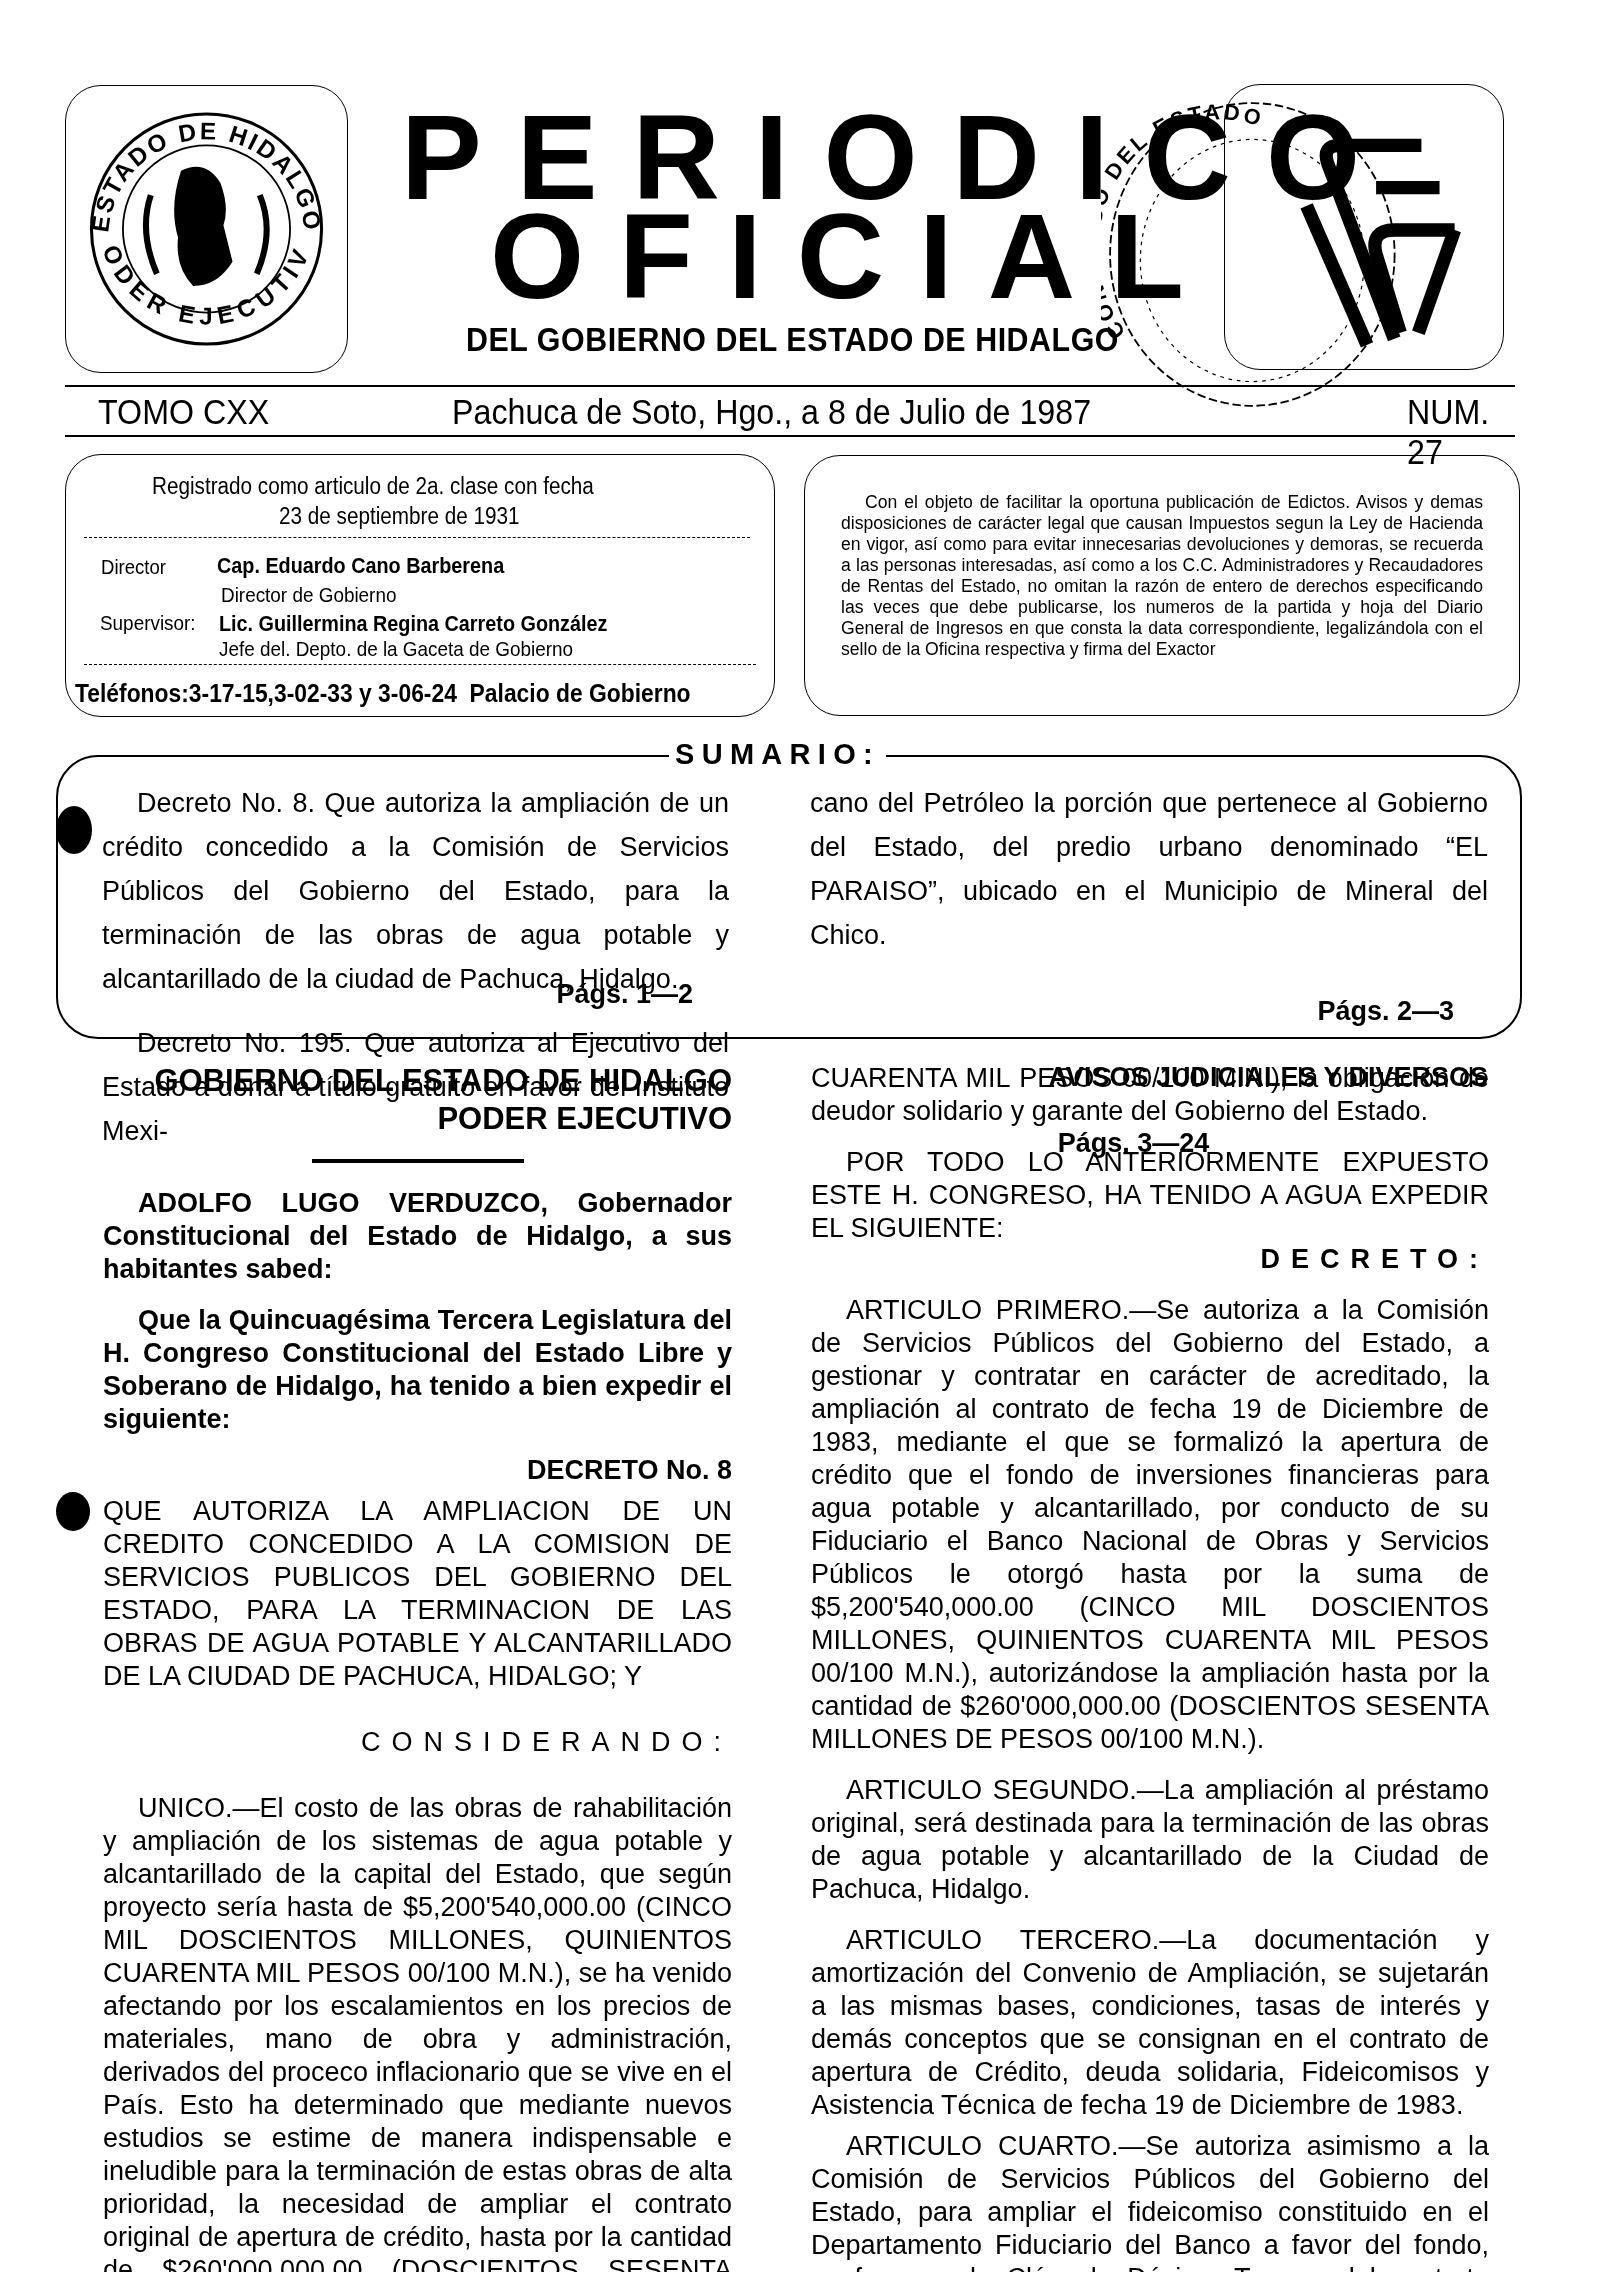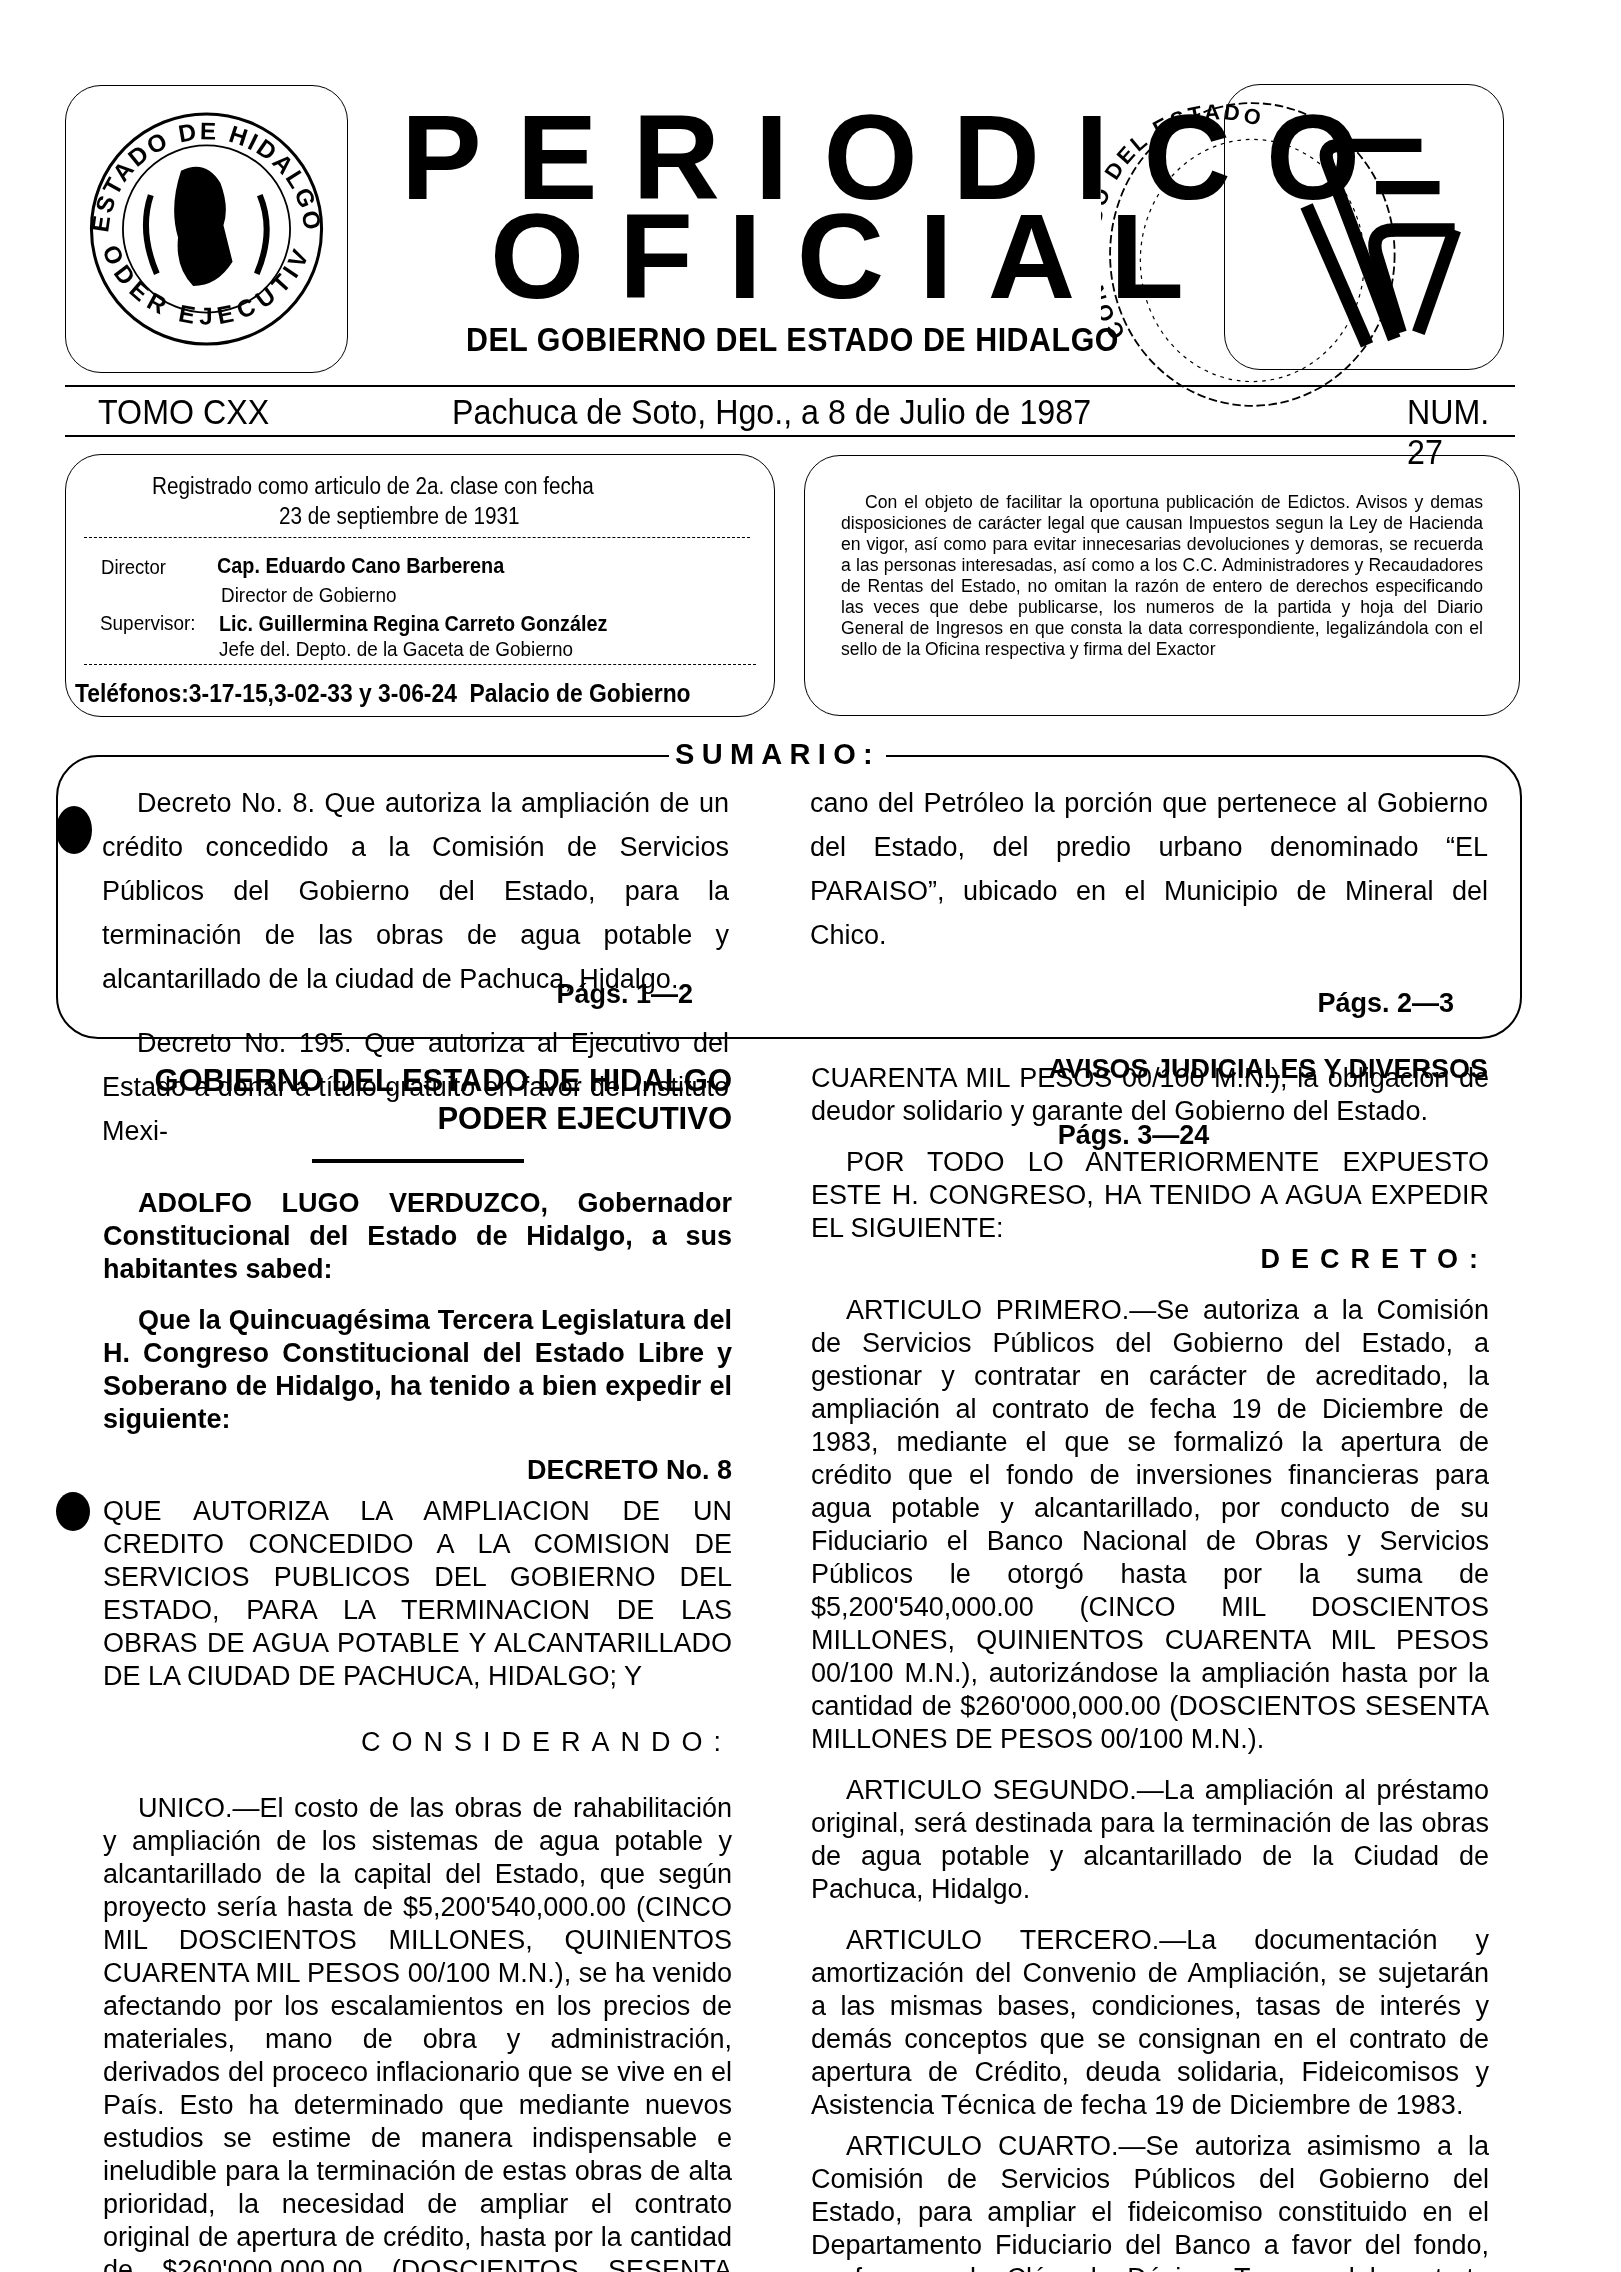--- a/index.html
+++ b/index.html
@@ -132,21 +132,21 @@
 <div class="abs sumario-title">SUMARIO:</div>
 <div class="dot" style="left:56px; top:806px;"></div>
 
 <div class="sum-col" style="left:102px; top:781px; width:627px;">
   <p class="indent">Decreto No. 8. Que autoriza la ampliación de un crédito concedido a la Comisión de Servicios Públicos del Gobierno del Estado, para la terminación de las obras de agua potable y alcantarillado de la ciudad de Pachuca, Hidalgo.</p>
   <p class="pags" style="margin-top:-29px; padding-right:36px;">Págs. 1—2</p>
   <p class="indent" style="margin-top:5px;">Decreto No. 195. Que autoriza al Ejecutivo del Estado a donar a título gratuito en favor del Instituto Mexi-</p>
 </div>
 <div class="sum-col" style="left:810px; top:781px; width:678px;">
   <p>cano del Petróleo la porción que pertenece al Gobierno del Estado, del predio urbano denominado “EL PARAISO”, ubicado en el Municipio de Mineral del Chico.</p>
-  <p class="pags" style="margin-top:24px; padding-right:34px;">Págs. 2—3</p>
+  <p class="pags" style="margin-top:32px; padding-right:34px;">Págs. 2—3</p>
   <p class="bold center" style="margin-top:22px;">AVISOS JUDICIALES Y DIVERSOS</p>
   <p class="pags" style="margin-top:22px; padding-right:31px;text-align:center;">Págs. 3—24</p>
 </div>
 
 <div class="col col-left">
   <p class="center heading-big">GOBIERNO DEL ESTADO DE HIDALGO</p>
   <p class="center heading-big">PODER EJECUTIVO</p>
   <div class="hr-short"></div>
   <p class="indent bold">ADOLFO LUGO VERDUZCO, Gobernador Constitucional del Estado de Hidalgo, a sus habitantes sabed:</p>
   <div class="gap"></div>

